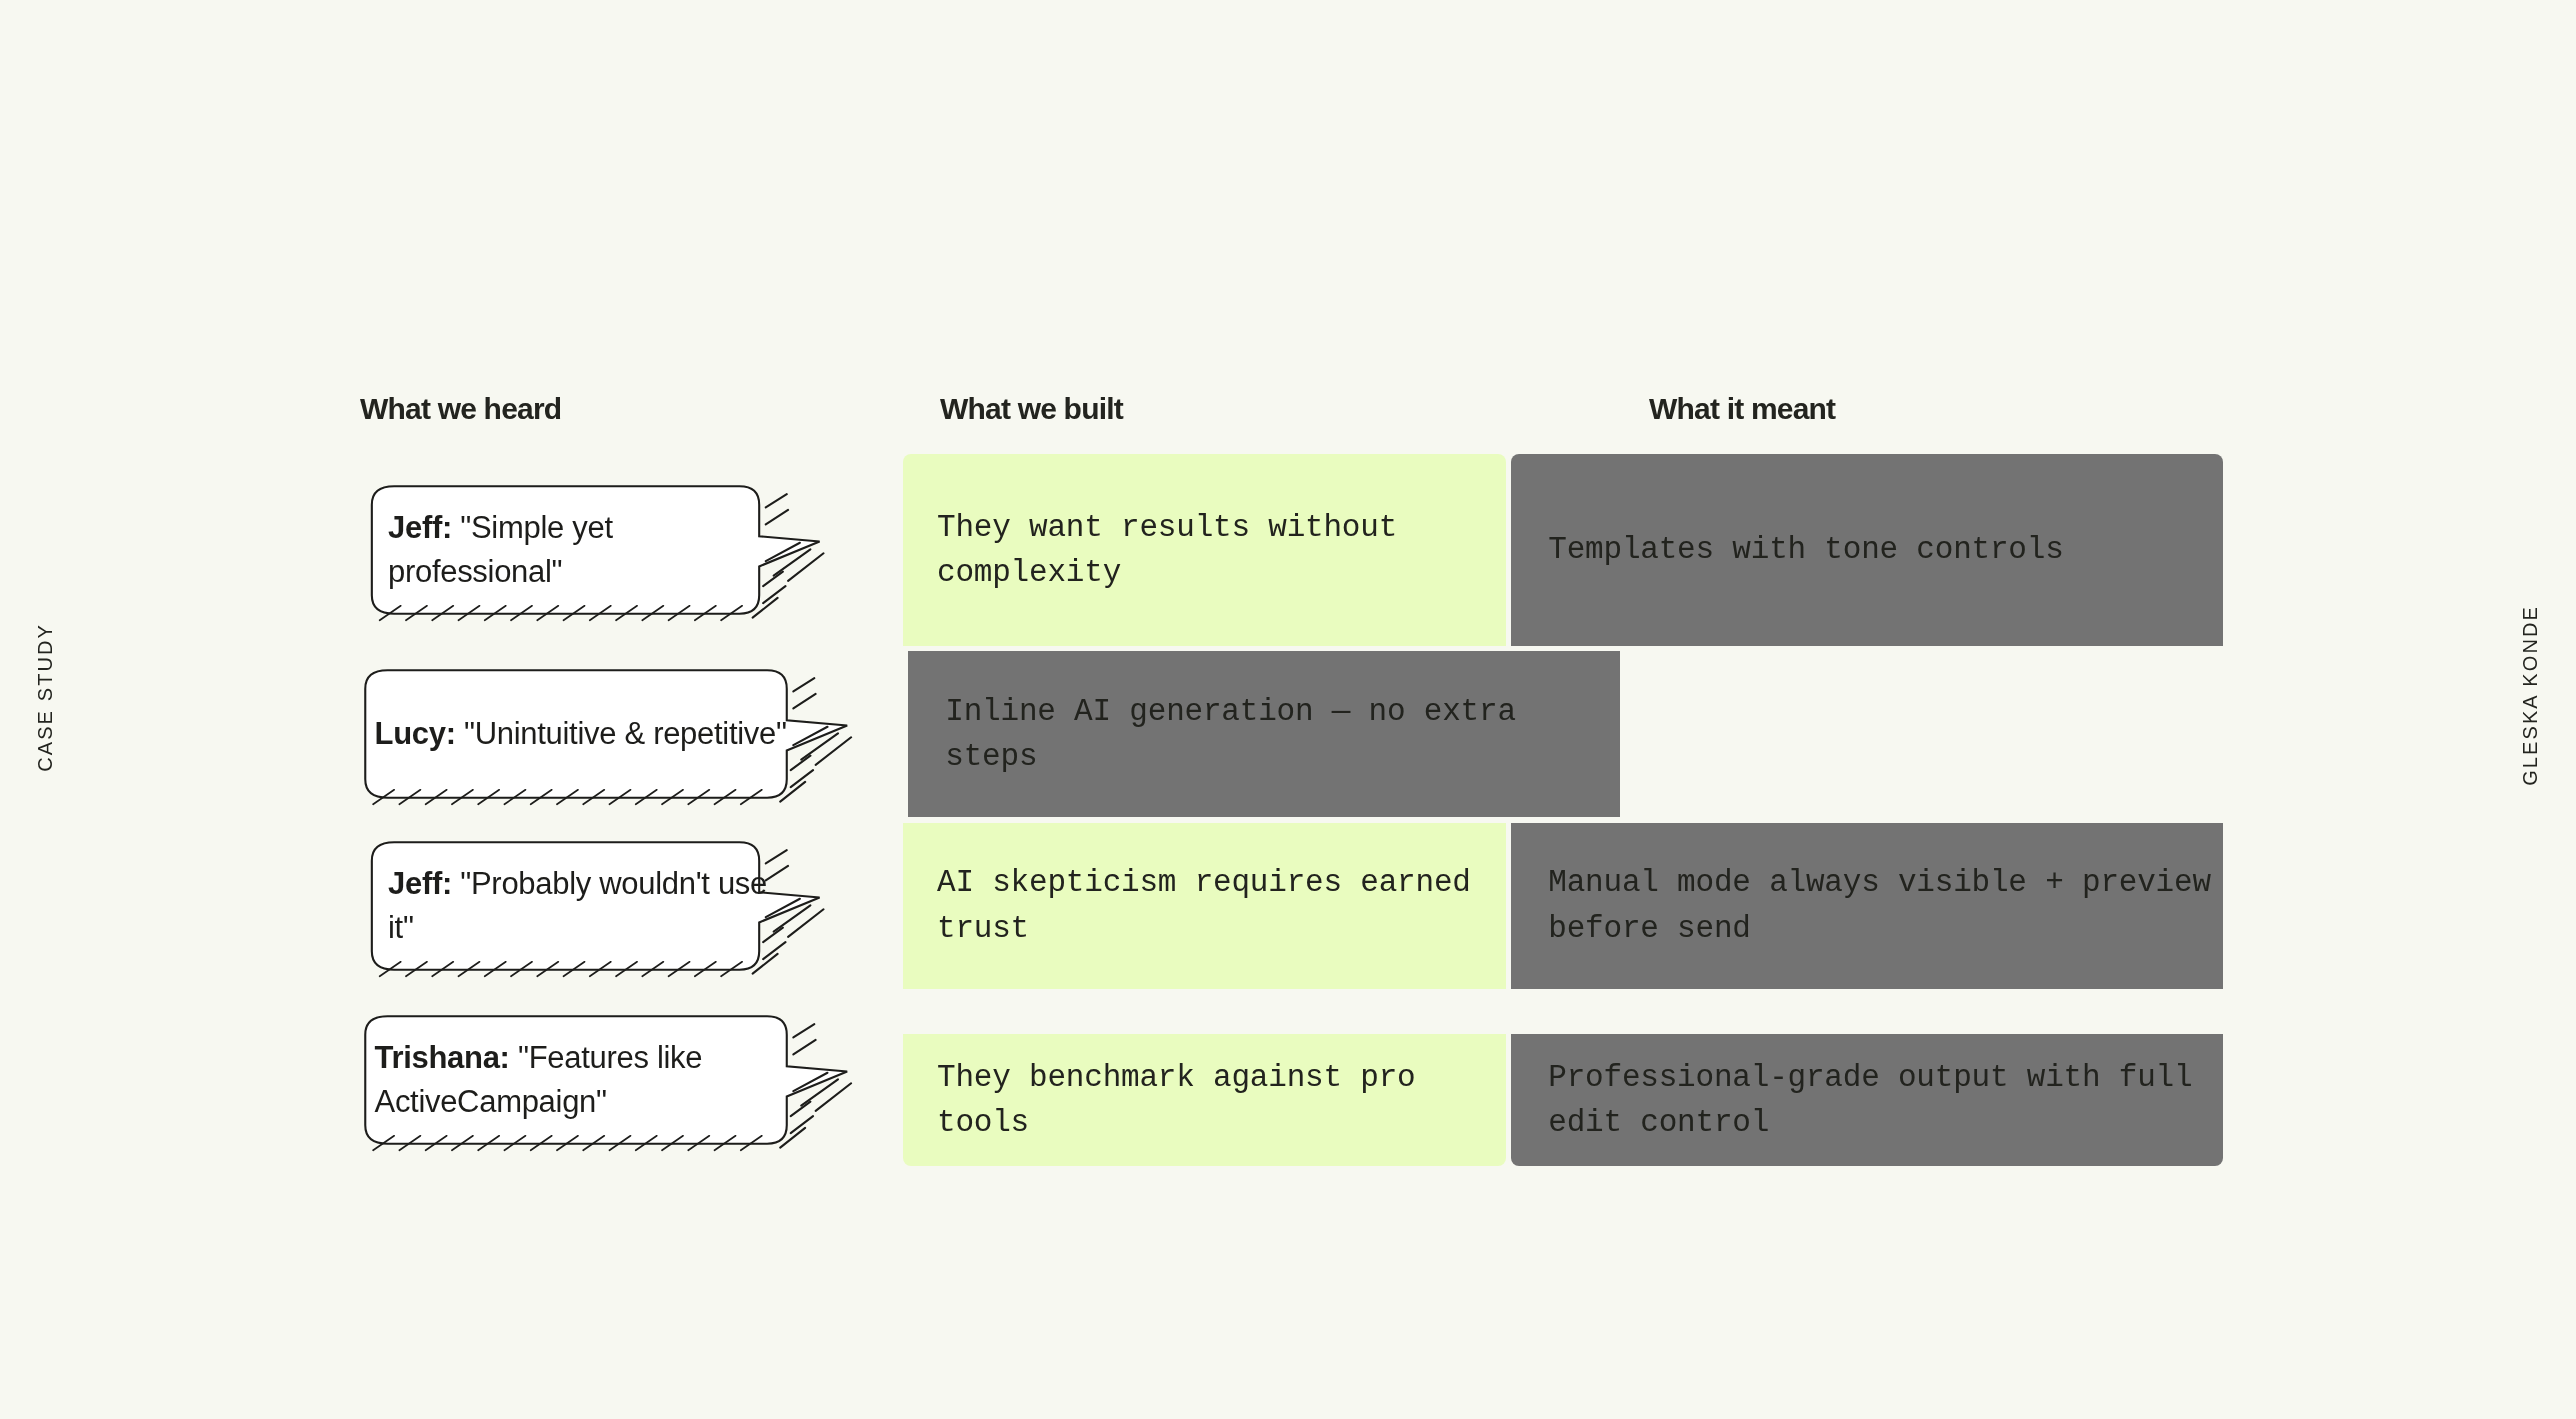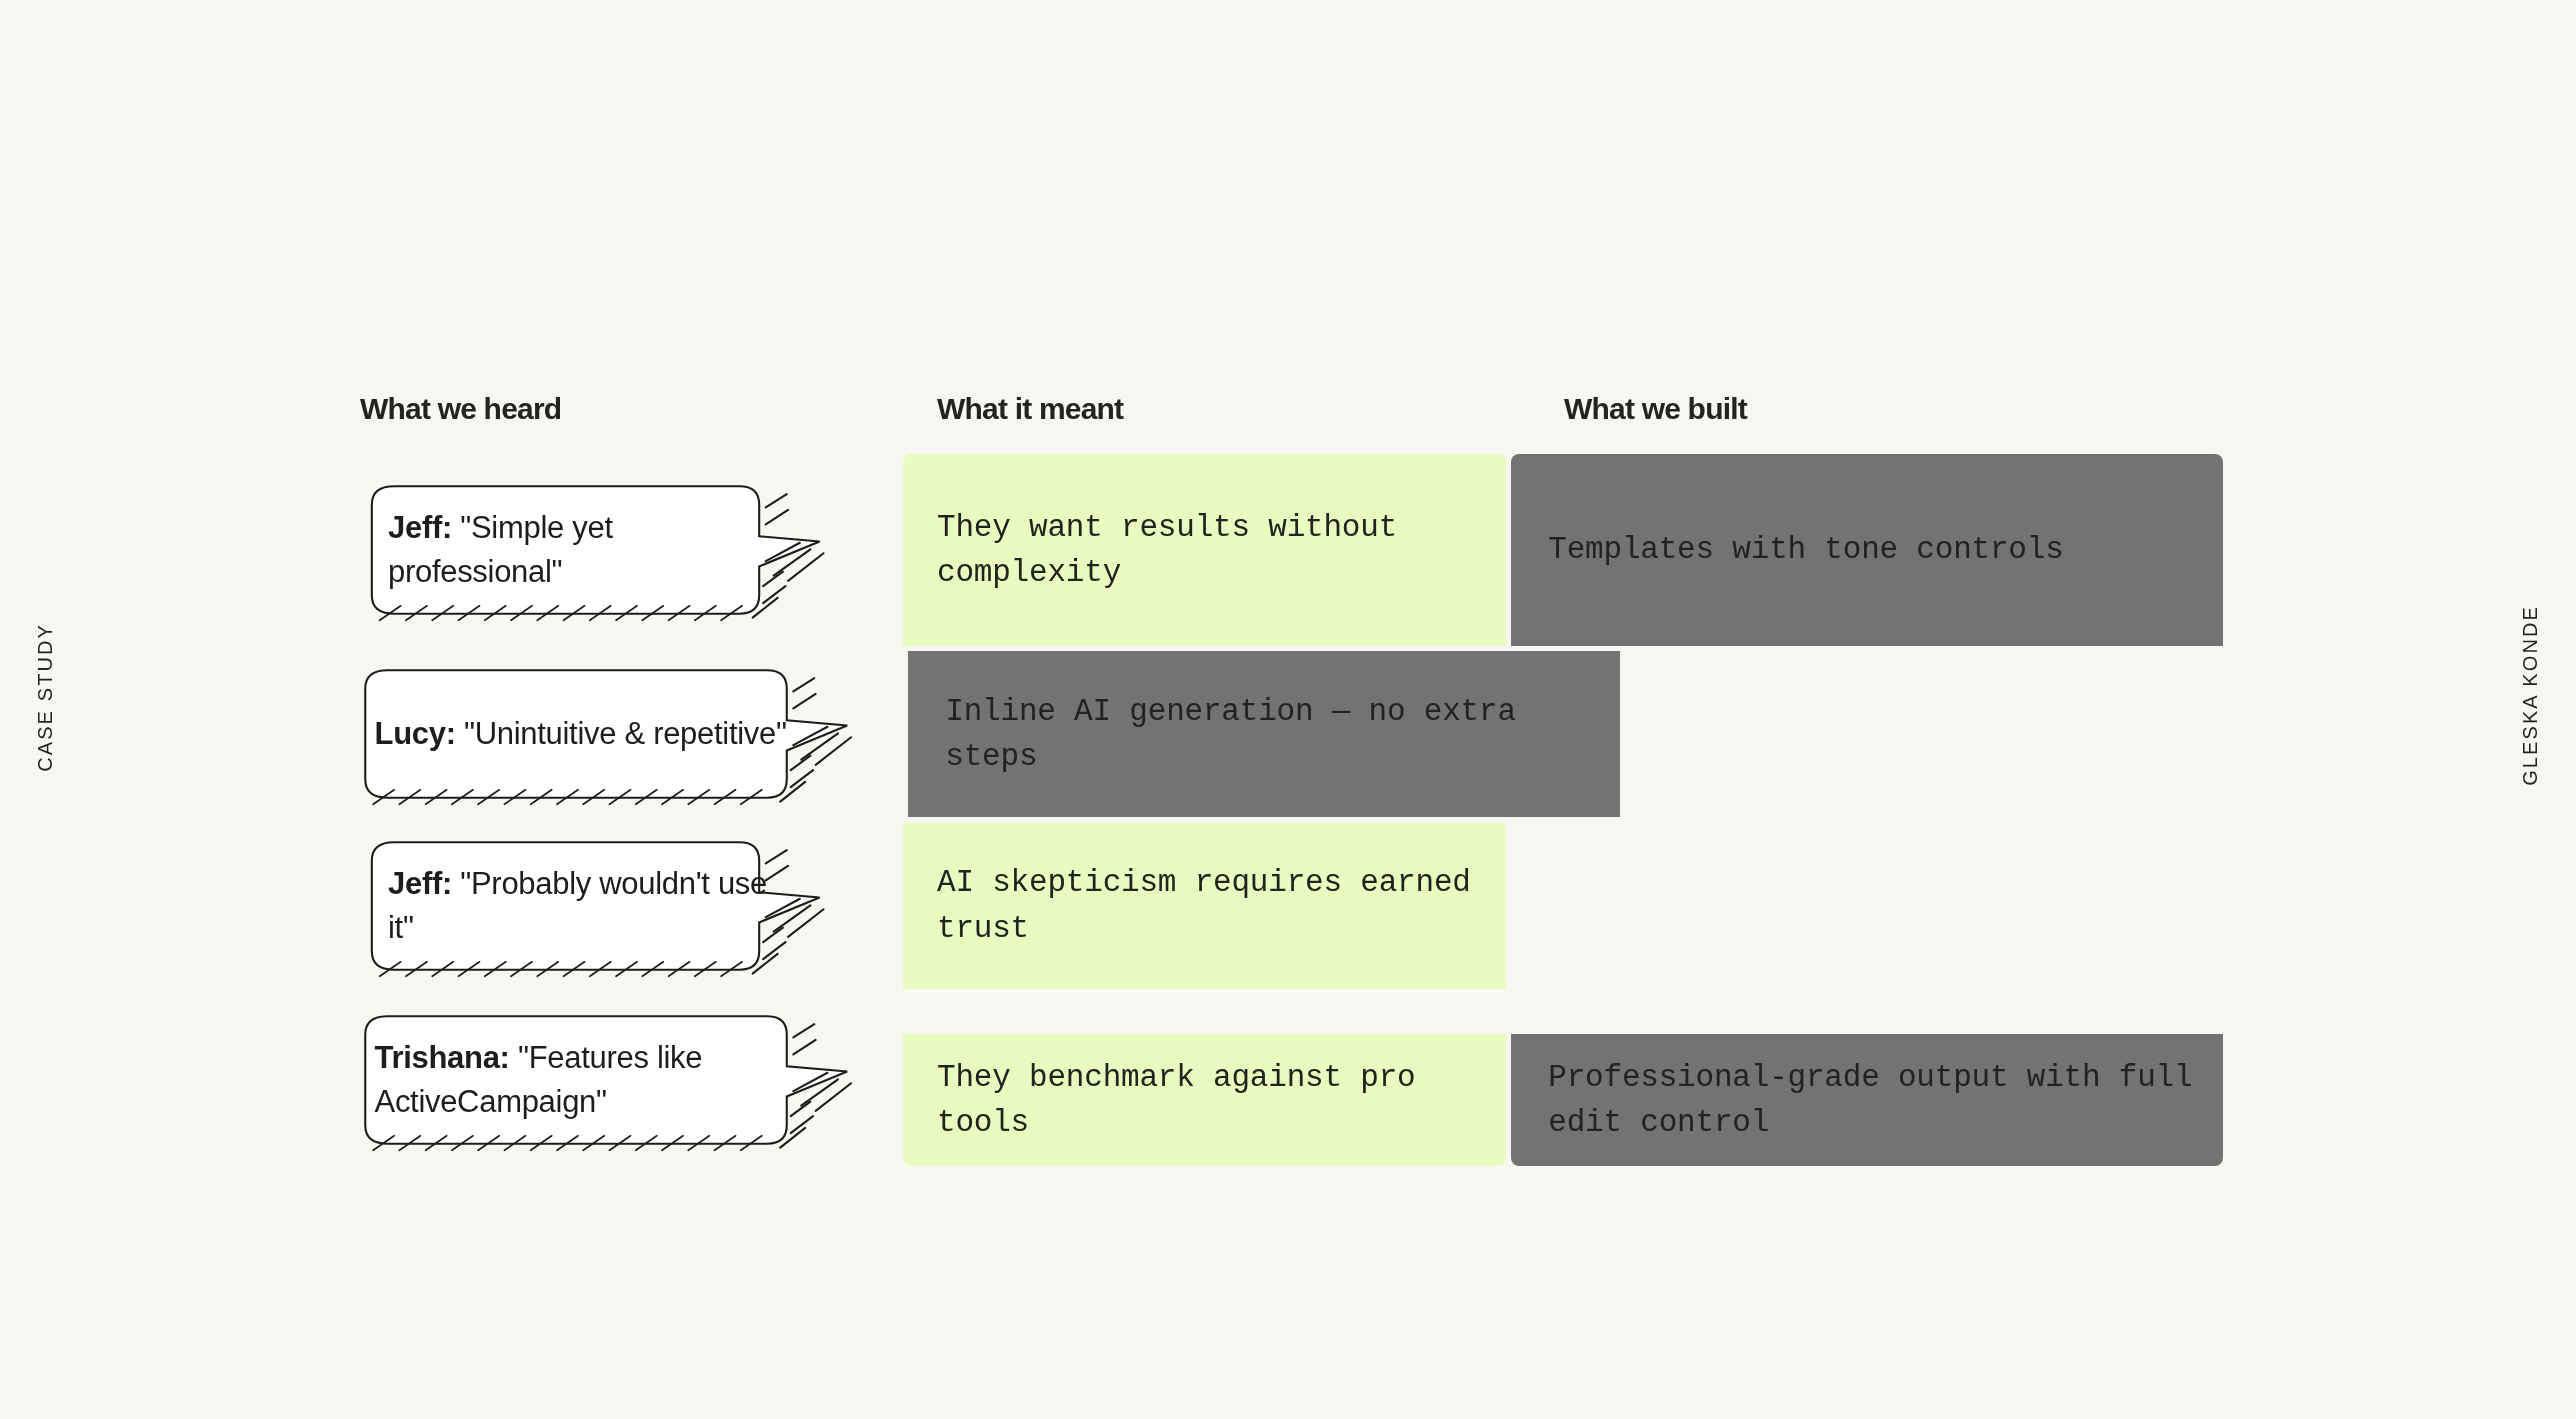--- a/index.html
+++ b/index.html
@@ -124,25 +124,25 @@
   <div class="side-label left">CASE STUDY</div>
   <div class="side-label right">GLESKA KONDE</div>
 
 
   <div class="grid">
 
     <div class="headers">
       <div class="h-col c1">
         <div class="col-header">What we heard</div>
       </div>
+      <div class="h-col c3">
+        <div class="col-header">What we built</div>
+      </div>
       <div class="h-col c2">
         <div class="col-header">What it meant</div>
-      </div>
-      <div class="h-col c3">
-        <div class="col-header">What we built</div>
       </div>
     </div>
 
     <div class="rows">
 
       <div class="row r1">
         <div class="bubble-cell">
           <div class="bubble-wrap">
             <svg viewBox="0 0 760 210">
               <g stroke="#1d1d1b" stroke-width="3.2" fill="none" stroke-linecap="round">
@@ -193,20 +193,21 @@
                 <path d="M614 160 L644 138 M614 186 L648 160 M598 208 L636 178"></path>
                 <path d="M30 212 L62 190 M70 212 L102 190 M110 212 L142 190 M150 212 L182 190 M190 212 L222 190 M230 212 L262 190 M270 212 L302 190 M310 212 L342 190 M350 212 L382 190 M390 212 L422 190 M430 212 L462 190 M470 212 L502 190 M510 212 L542 190 M550 212 L582 190" stroke-width="2.6"></path>
               </g>
             </svg>
             <div class="bubble-text">
               <span><b>Jeff:</b> <span>"Probably wouldn't use it"</span></span>
             </div>
           </div>
         </div>
         <div class="gcell mid">AI skepticism requires earned trust</div>
+        <div class="gcell right">Manual mode always visible + preview before send</div>
       </div>
 
       <div class="row r4">
         <div class="bubble-cell">
           <div class="bubble-wrap wide">
             <svg viewBox="0 0 760 210">
               <g stroke="#1d1d1b" stroke-width="3.2" fill="none" stroke-linecap="round">
                 <path d="M8 36 Q8 8 42 8 L620 8 Q650 8 650 36 L650 84 L742 92 L650 130 L650 174 Q650 202 620 202 L42 202 Q8 202 8 174 Z" fill="#ffffff"></path>
                 <path d="M660 40 L692 20 M660 66 L694 44"></path>
                 <path d="M660 122 L712 94 M672 144 L728 104 M694 152 L748 110"></path>

